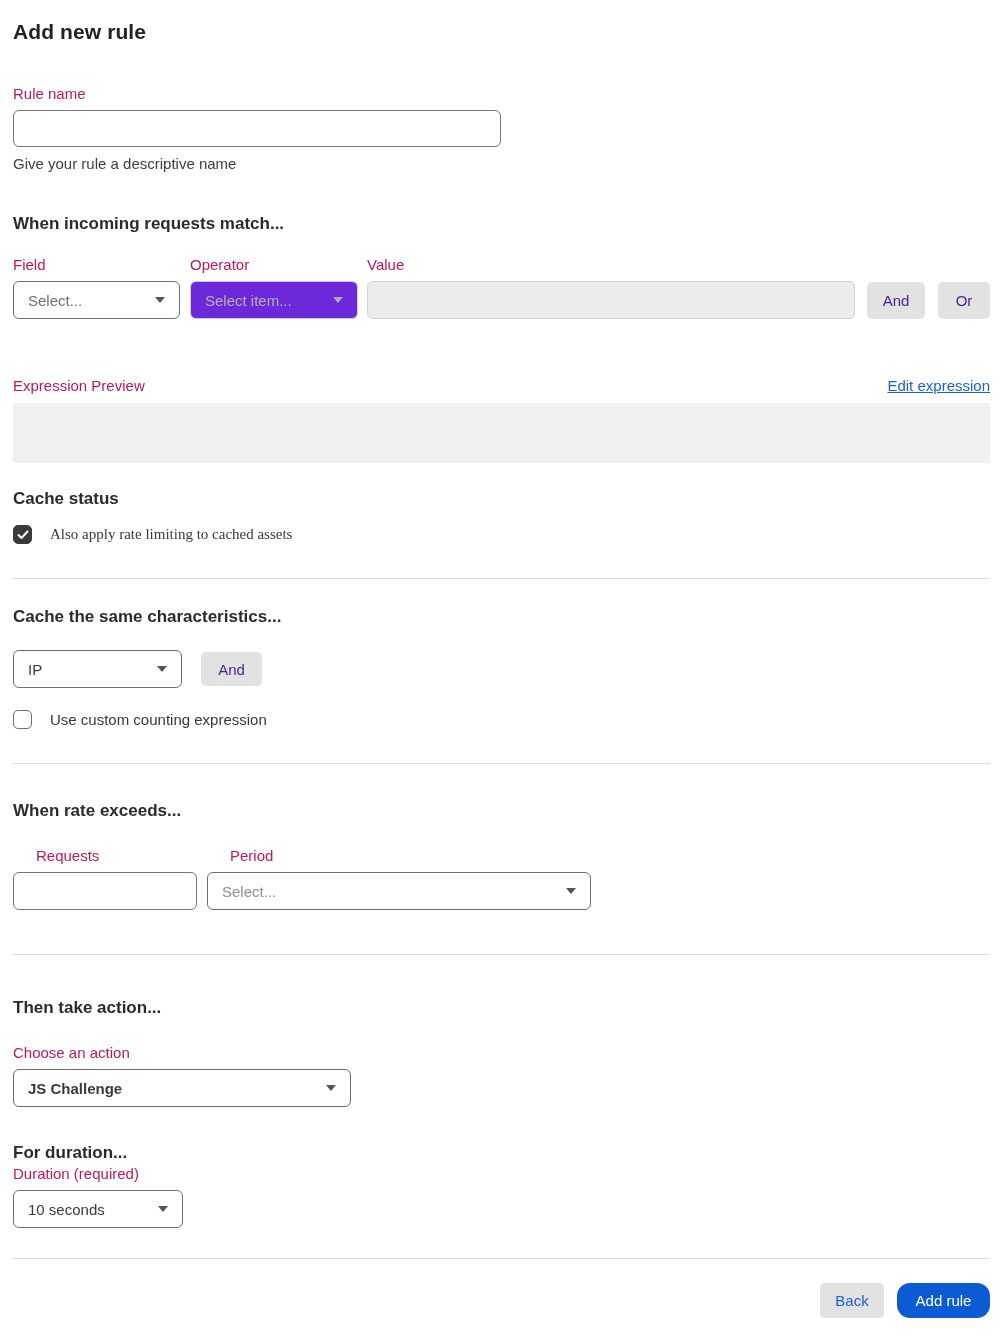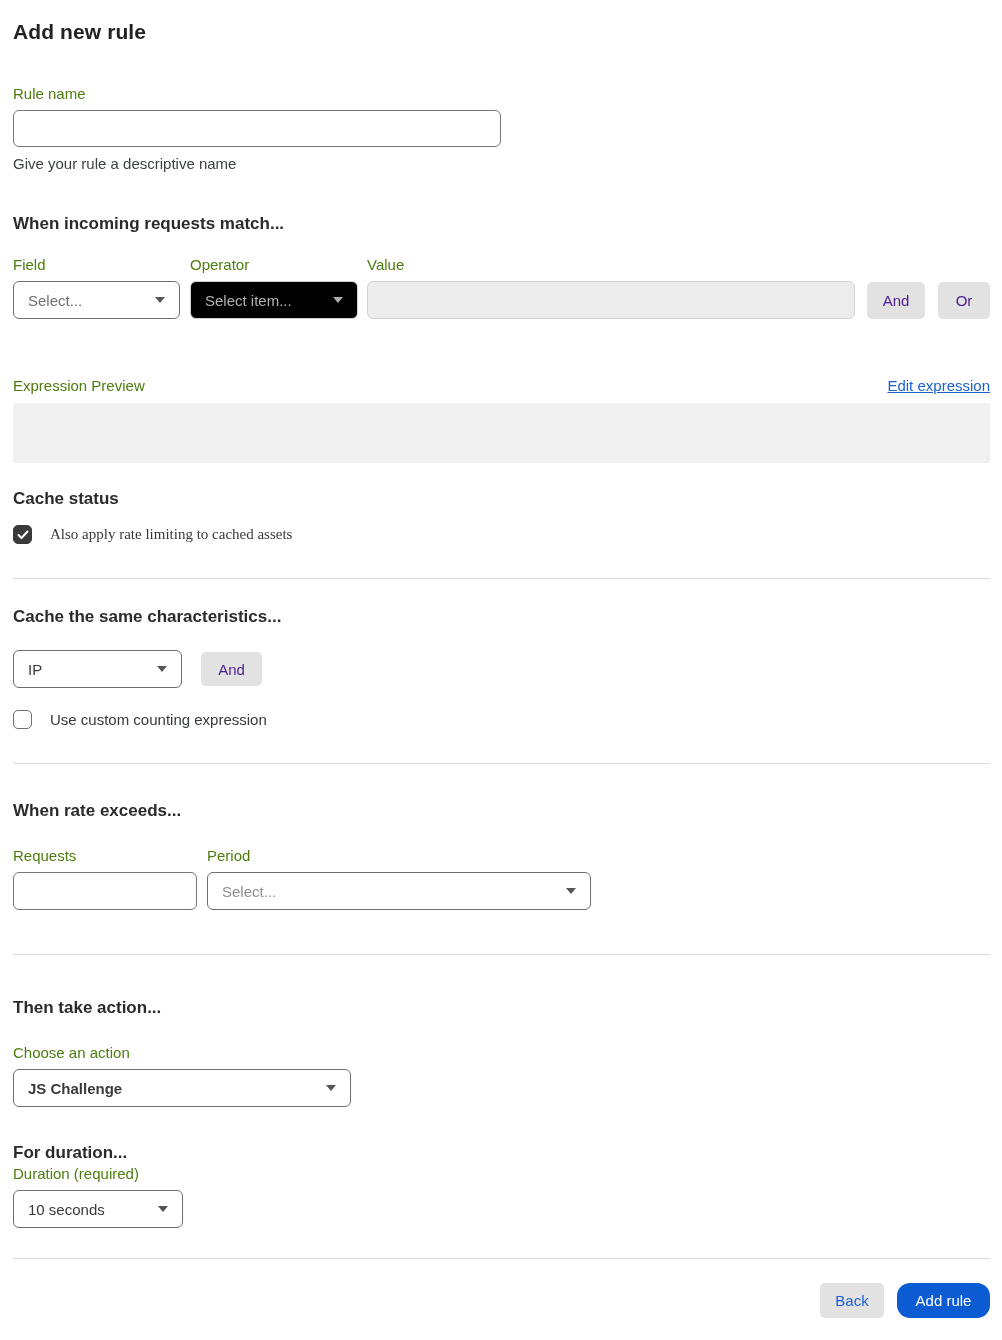--- a/index.html
+++ b/index.html
@@ -16,21 +16,21 @@
     padding: 20px 12px 13px 13px;
   }
   .page-title {
     font-size: 21px;
     font-weight: 700;
     color: #222222;
     letter-spacing: 0.1px;
   }
   .field-label {
     font-size: 15px;
-    color: #4d7c0f;
+    color: #be185d;
     display: block;
   }
   .section-heading {
     font-size: 17px;
     font-weight: 700;
     color: #2b2b2b;
   }
   .text-input {
     display: block;
     height: 37px;
@@ -60,21 +60,21 @@
     display: flex;
     align-items: center;
     justify-content: space-between;
     padding: 0 14px;
     font-size: 15px;
     color: #3a3a3a;
     cursor: pointer;
   }
   .select-box .placeholder { color: #6f6f6f; }
   .select-box.disabled {
-    background: #000000;
+    background: #6d28d9;
     border-color: #d2d2d2;
     cursor: default;
     justify-content: space-between;
   }
   .select-box.disabled .placeholder { color: #b3b3b3; }
   .select-box .light-placeholder { color: #8f8f8f; }
   .chevron {
     width: 0; height: 0;
     border-left: 5px solid transparent;
     border-right: 5px solid transparent;
@@ -232,21 +232,21 @@
     <button class="btn-gray" style="width: 61px; height: 34px; margin-left: 19px;">And</button>
   </div>
   <div class="checkbox-row" style="margin-top: 22px;">
     <span class="checkbox unchecked"></span>
     <span class="checkbox-label">Use custom counting expression</span>
   </div>
 
   <hr class="divider" style="margin-top: 34px;">
 
   <h2 class="section-heading" style="margin-top: 37px;">When rate exceeds...</h2>
-  <div class="labels-row" style="margin-top: 26px;">
+  <div class="labels-row" style="margin-top: 26px; margin-left: 23px;">
     <label class="field-label" style="width: 194px;">Requests</label>
     <label class="field-label">Period</label>
   </div>
   <div class="row" style="margin-top: 8px; align-items: center;">
     <input class="text-input" style="width: 184px; height: 38px;" type="text" value="">
     <div class="select-box" style="width: 384px; margin-left: 10px;">
       <span class="light-placeholder">Select...</span>
       <span class="chevron"></span>
     </div>
   </div>

